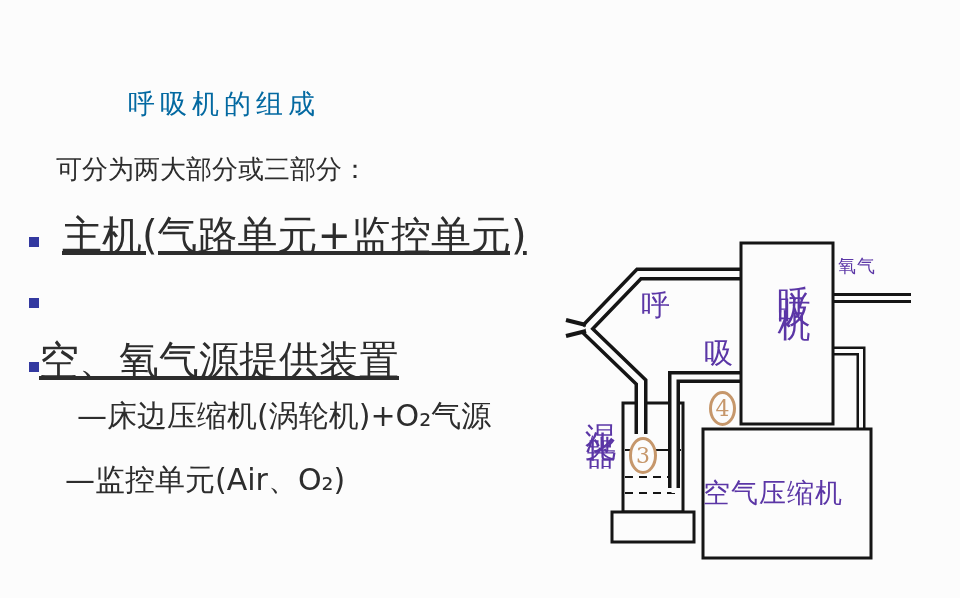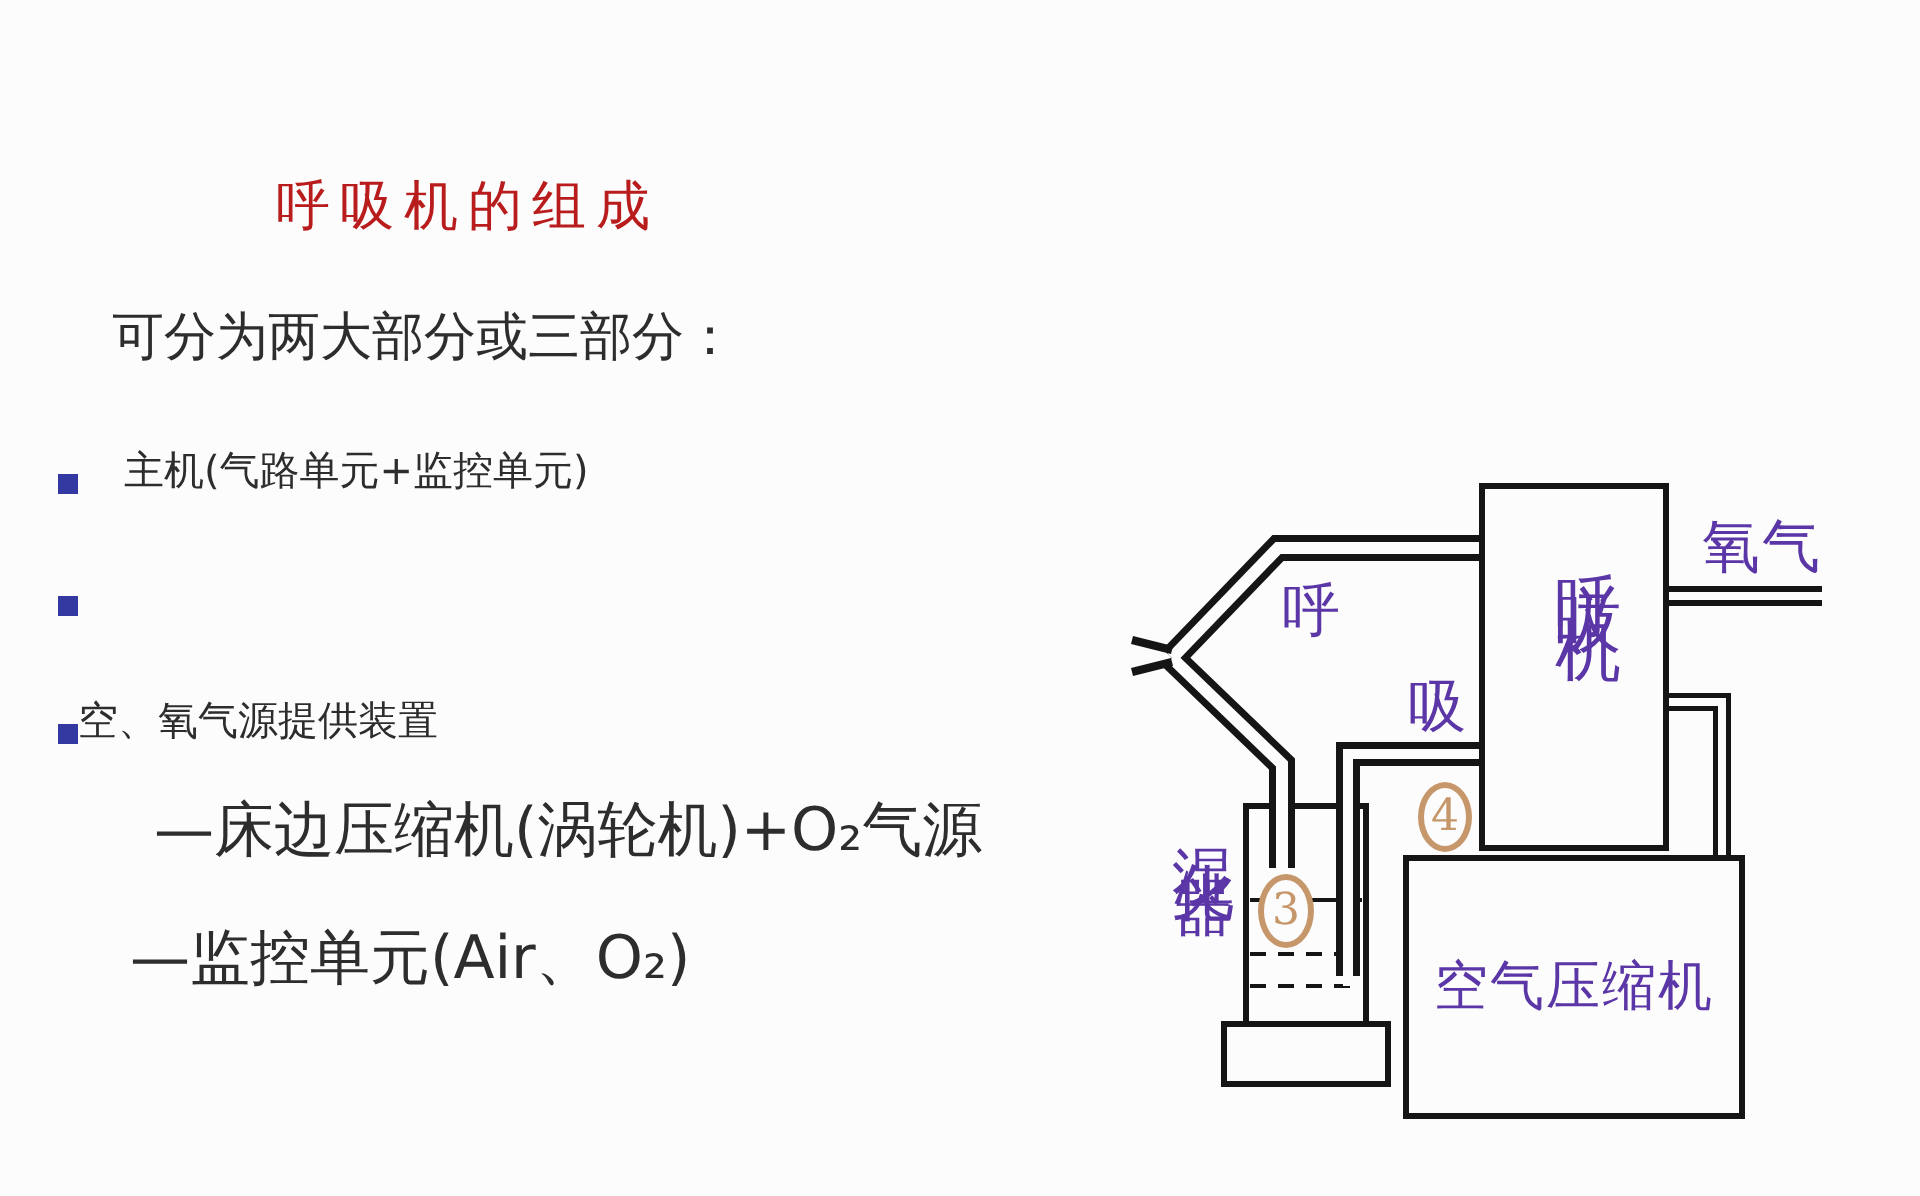--- a/index.html
+++ b/index.html
@@ -3,41 +3,41 @@
 <meta charset="utf-8">
 <style>
   html,body{margin:0;padding:0;background:#e9e9e9;}
   .stage{
     position:relative;width:960px;height:598px;background:#fcfcfc;
     overflow:hidden;font-family:"DejaVu Sans","Liberation Sans",sans-serif;
     color:#2d2d2d;
   }
   .abs{position:absolute;}
   
-  .slide-title{left:138px;top:88px;font-size:27px;line-height:32px;letter-spacing:5px;color:#b91c1c;}
+  .slide-title{left:128px;top:88px;font-size:27px;line-height:32px;letter-spacing:5px;color:#0369a1;}
   .intro{left:56px;top:151px;font-size:26px;line-height:36px;color:#2d2d2d;}
   .bullet-row{display:flex;align-items:flex-start;}
   .bullet-sq{
     width:10px;height:10px;background:#3339a0;display:inline-block;flex:0 0 auto;
   }
-  .bullet-label{font-size:20px;line-height:36px;color:#2d2d2d;}
+  .bullet-label{font-size:40px;line-height:36px;color:#2d2d2d;text-decoration:underline;}
   .sub-item{font-size:30px;line-height:36px;color:#2d2d2d;}
   
   .diagram-svg{left:0;top:0;width:960px;height:598px;pointer-events:none;}
   .dlabel{color:#5b36a6;white-space:nowrap;}
   .vert{
     writing-mode:vertical-rl;text-orientation:upright;
   }
   .vent-label{left:771px;top:259px;font-size:33px;letter-spacing:12px;}
   .humid-label{left:580px;top:399px;font-size:31px;letter-spacing:8px;}
   .exhale-label{left:641px;top:286px;font-size:29px;}
   .inhale-label{left:704px;top:334px;font-size:29px;}
-  .oxygen-label{left:838px;top:254px;font-size:29px;letter-spacing:1px;margin-left:13px;}
+  .oxygen-label{left:838px;top:254px;font-size:18px;letter-spacing:1px;}
   .compressor-label{
-    left:703px;top:475px;width:168px;text-align:center;
+    left:703px;top:475px;width:168px;
     font-size:27px;letter-spacing:1px;
   }
   .circ-num{
     border:3px solid #c6976b;border-radius:50%;color:#c6976b;
     background:#fcfcfc;display:flex;align-items:center;justify-content:center;
     font-family:"DejaVu Serif","Liberation Serif",serif;font-size:22px;
     box-sizing:border-box;
   }
   .circ3{left:629px;top:437px;width:28px;height:37px;}
   .circ4{left:709px;top:391px;width:27px;height:35px;}

